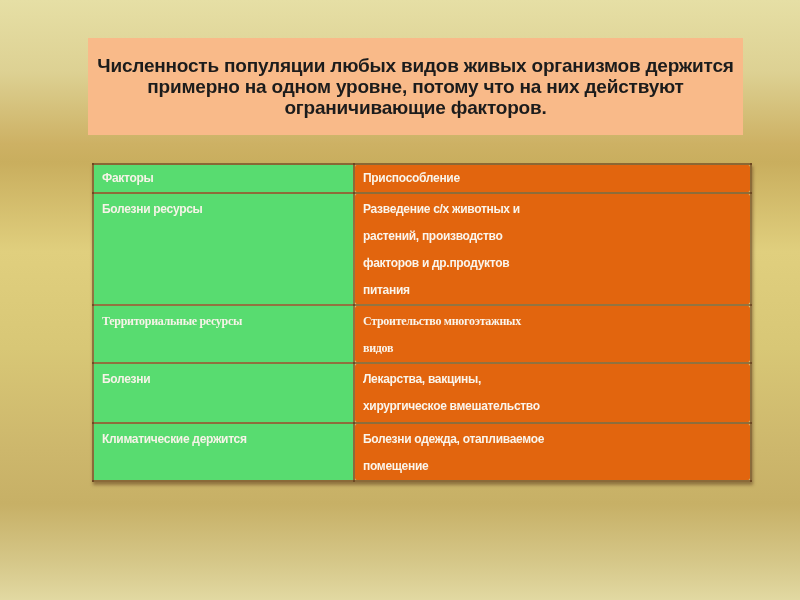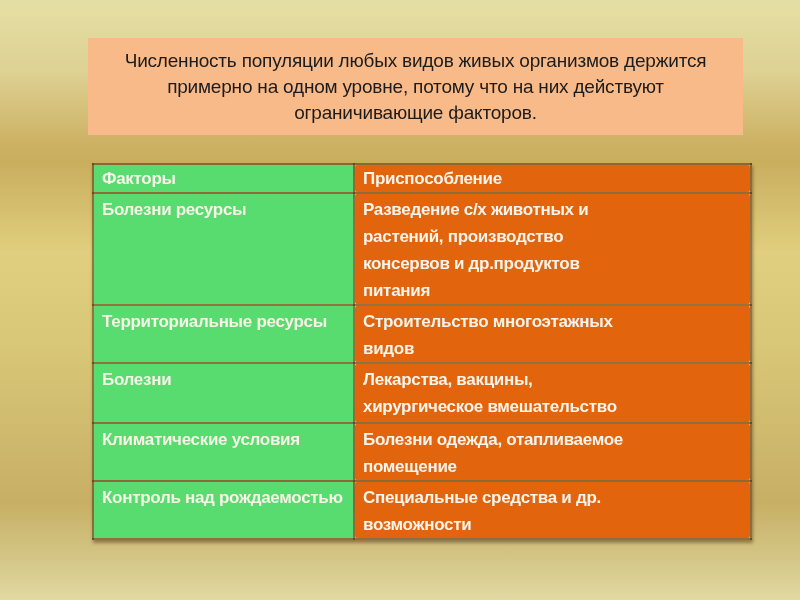--- a/index.html
+++ b/index.html
@@ -32,40 +32,40 @@
     height: 97px;
     box-sizing: border-box;
     background: #f9ba89;
     display: flex;
     align-items: center;
     justify-content: center;
     text-align: center;
   }
   .intro-text {
     font-size: 19px;
-    font-weight: 400;
-    line-height: 26px;
+    font-weight: 700;
+    line-height: 21px;
     color: #1c1c1c;
     letter-spacing: -0.2px;
     white-space: pre-line;
   }
   table.factors-table {
     position: absolute;
     left: 92px;
     top: 163px;
     width: 658px;
     border-collapse: collapse;
     table-layout: fixed;
     box-shadow: 1px 3px 3px rgba(90, 55, 25, 0.5);
   }
   .factors-table td, .factors-table th {
     border: 2px solid rgba(85, 45, 18, 0.55);
     vertical-align: top;
     padding: 2px 8px 0 8px;
-    font-size: 17px;
+    font-size: 12px;
     font-weight: 700;
     line-height: 27px;
     letter-spacing: -0.3px;
     overflow: hidden;
   }
   .factors-table .col-factor { width: 261px; }
   .factors-table .col-adaptation { width: 397px; }
   .factors-table th {
     text-align: left;
     color: #a846a0;
@@ -80,21 +80,21 @@
   .factors-table .cell-adaptation {
     background: #e2650e;
     color: #faf5ec;
     white-space: pre-line;
     border-radius: 6px;
   }
   .factors-table th.cell-factor { background: #58dc70; }
   .factors-table th.cell-adaptation { background: #e2650e; }
   .factors-table tr.row-header { height: 29px; }
   .factors-table tr.row-0 { height: 111px; }
-  .factors-table tr.row-1 { height: 51px; }
+  .factors-table tr.row-1 { height: 51px; font-family: Liberation Serif, serif; }
   .factors-table tr.row-2 { height: 60px; }
   .factors-table tr.row-3 { height: 58px; }
   .factors-table tr.row-4 { height: 53px; }
 </style>
 </head>
 <body>
 
 <div class="slide">
 
   <div class="intro-box">
@@ -110,39 +110,34 @@
     </colgroup>
     <tbody>
       <tr class="row-header">
         <th class="cell-factor">Факторы</th>
         <th class="cell-adaptation">Приспособление</th>
       </tr>
       <tr class="row-0">
         <td class="cell-factor">Болезни ресурсы</td>
         <td class="cell-adaptation">Разведение с/х животных и
 растений, производство
-консервов и др.продуктов
+факторов и др.продуктов
 питания</td>
       </tr>
       <tr class="row-1">
         <td class="cell-factor">Территориальные ресурсы</td>
         <td class="cell-adaptation">Строительство многоэтажных
 видов</td>
       </tr>
       <tr class="row-2">
         <td class="cell-factor">Болезни</td>
         <td class="cell-adaptation">Лекарства, вакцины,
 хирургическое вмешательство</td>
       </tr>
       <tr class="row-3">
-        <td class="cell-factor">Климатические условия</td>
+        <td class="cell-factor">Климатические держится</td>
         <td class="cell-adaptation">Болезни одежда, отапливаемое
 помещение</td>
-      </tr>
-      <tr class="row-4">
-        <td class="cell-factor">Контроль над рождаемостью</td>
-        <td class="cell-adaptation">Специальные средства и др.
-возможности</td>
       </tr>
     </tbody>
   </table>
 
 </div>
 
 </body></html>

